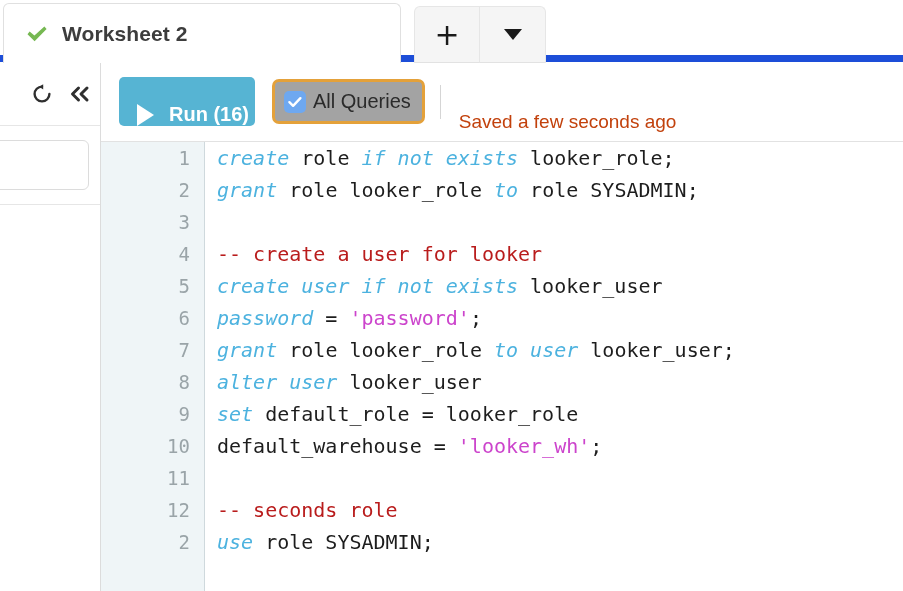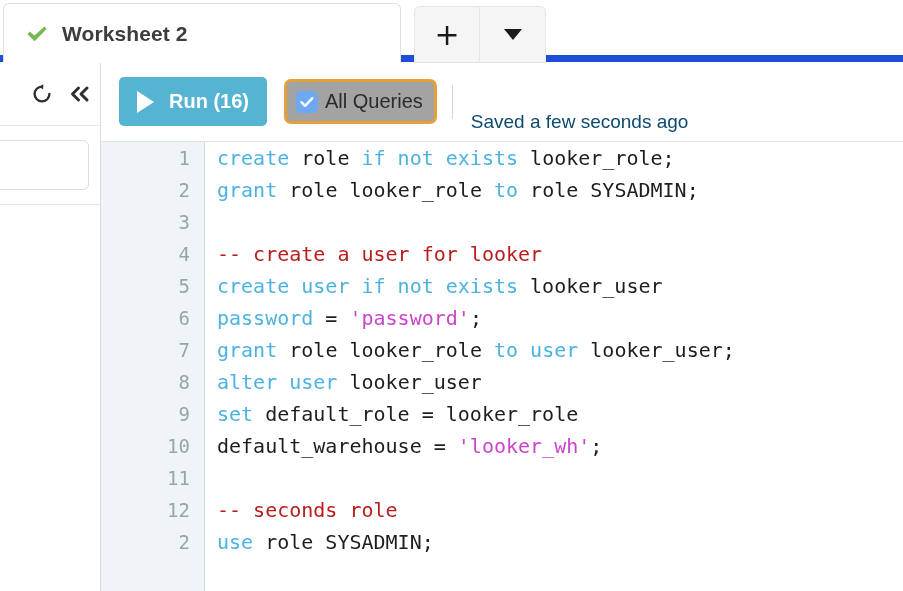--- a/index.html
+++ b/index.html
@@ -160,22 +160,22 @@
   .run-btn {
     height: 49px;
     background: #56b4d3;
     border: none;
     border-radius: 5px;
     color: #ffffff;
     font-family: "Liberation Sans", sans-serif;
     font-size: 20px;
     font-weight: bold;
     display: flex;
-    align-items: center;
-    padding: 0 18px 0 18px;
+    align-items: flex-end;
+    padding: 0 6px 0 18px;
     cursor: pointer;
     white-space: nowrap;
   }
   .run-play {
     width: 0; height: 0;
     border-top: 11px solid transparent;
     border-bottom: 11px solid transparent;
     border-left: 17px solid #ffffff;
     margin-right: 15px;
     flex: none;
@@ -210,21 +210,21 @@
   }
   .tb-sep {
     width: 1px;
     height: 34px;
     background: #d5d5d5;
     margin: 0 18px 0 15px;
     flex: none;
   }
   .saved-txt {
     font-size: 19px;
-    color: #0c4a6e;
+    color: #c2410c;
     white-space: nowrap;
     margin-top: 40px;
   }
 
   
   .editor {
     position: absolute;
     left: 101px;
     top: 80px;
     right: 0;
@@ -256,21 +256,21 @@
     padding-left: 11px;
   }
   .code .cl {
     height: 32px;
     line-height: 32px;
     font-family: "DejaVu Sans Mono", monospace;
     font-size: 20px;
     color: #1d1d1d;
     white-space: pre;
   }
-  .kw  { color: #4cb2df; }
+  .kw  { color: #4cb2df; font-style: italic; }
   .str { color: #cc44cc; }
   .cmt { color: #b91c1c; }
 </style>
 </head>
 <body>
 
 <div class="tabbar">
 
   <div class="tab-active">
     <svg class="tab-check" viewBox="0 0 22 18">

